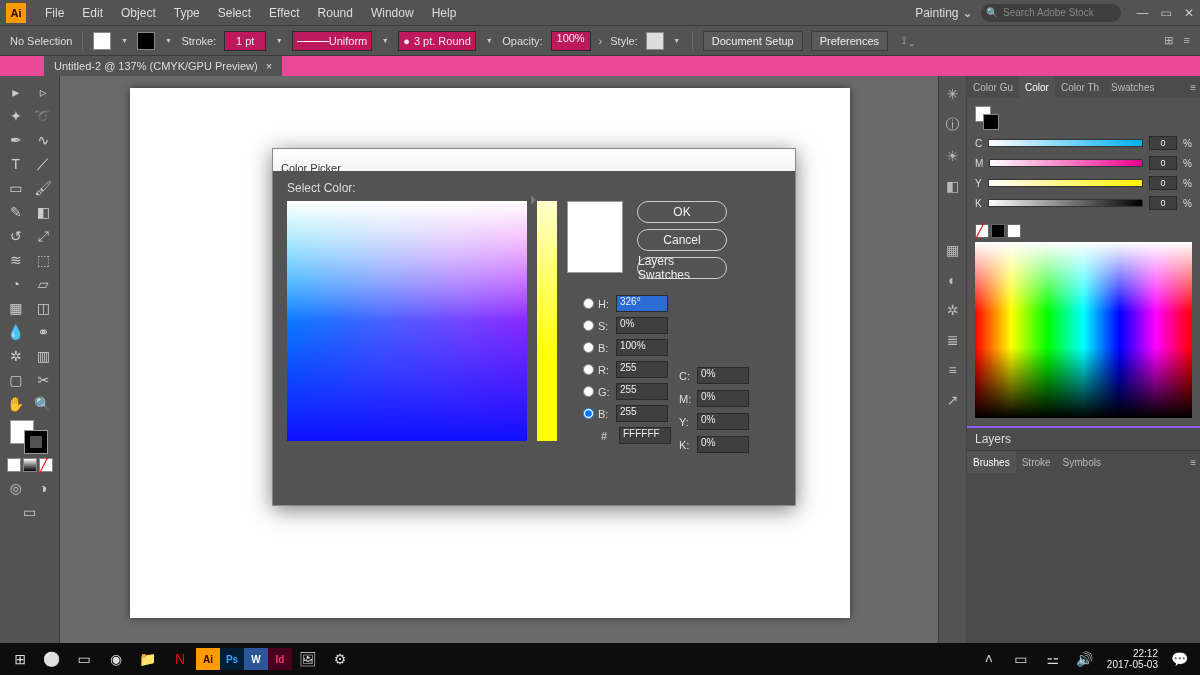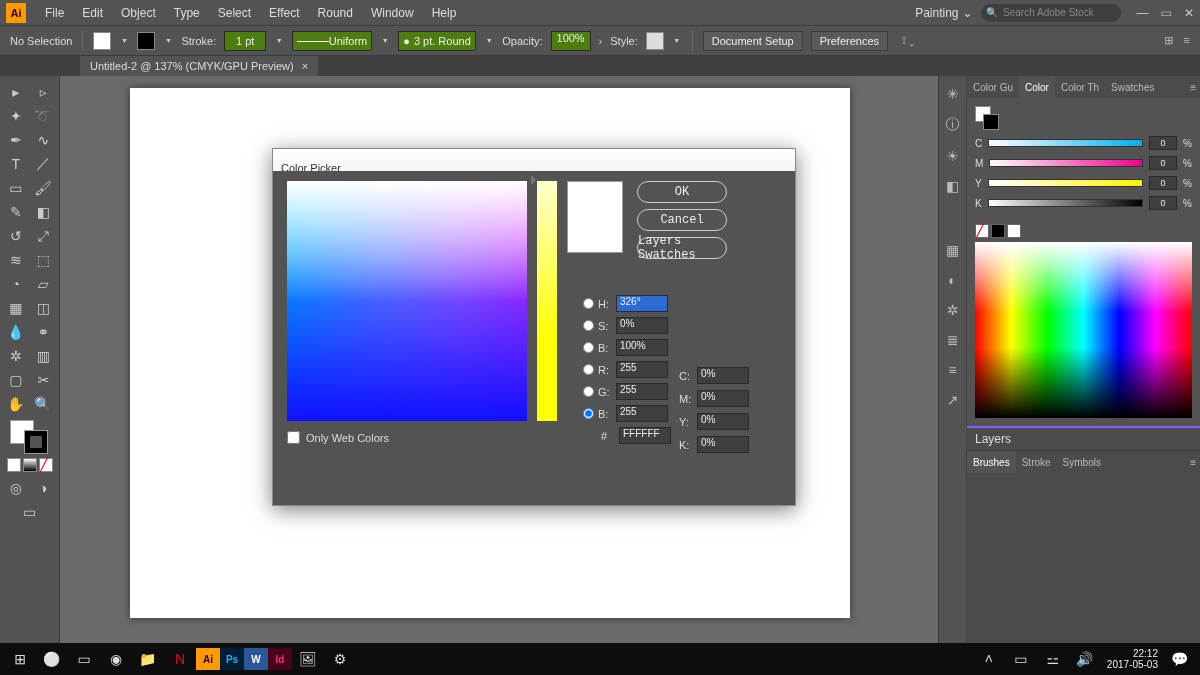--- a/index.html
+++ b/index.html
@@ -8,24 +8,24 @@
 .ai-logo { width:20px; height:20px; background:#ff9a00; color:#330000; font-weight:bold; font-size:11px; display:flex; align-items:center; justify-content:center; margin-right:10px; }
 .menubar .menu-item { padding:4px 9px; cursor:default; }
 .menubar-right { margin-left:auto; display:flex; align-items:center; gap:8px; }
 .essentials { display:flex; align-items:center; gap:4px; }
 .search-stock { width:140px; height:18px; background:#3e3e3e; border-radius:9px; display:flex; align-items:center; padding:0 6px; color:#888; font-size:10px; gap:4px; }
 .win-btns { display:flex; gap:12px; color:#ccc; margin-left:8px; }
 .optbar { height:30px; background:#535353; border-bottom:1px solid #3a3a3a; display:flex; align-items:center; padding:0 10px; color:#ddd; font-size:11px; gap:8px; }
 .optbar .sp { width:1px; height:20px; background:#6a6a6a; margin:0 2px; }
 .swatch { width:18px; height:18px; border:1px solid #888; }
 .drop { width:10px; height:16px; display:flex; align-items:center; justify-content:center; color:#ccc; font-size:7px; }
-.txt-input { background:#4d7c0f; color:#eee; border:1px solid #2a2a2a; height:20px; padding:0 4px; font-size:11px; }
+.txt-input { background:#be185d; color:#eee; border:1px solid #2a2a2a; height:20px; padding:0 4px; font-size:11px; }
 .btn { background:#5a5a5a; border:1px solid #3a3a3a; color:#eee; height:20px; padding:0 8px; font-size:11px; display:flex; align-items:center; }
-.pill-btn { border:1.5px solid #ccc; border-radius:12px; height:22px; display:flex; align-items:center; justify-content:center; color:#eee; font-size:12px; cursor:default;font-family:Liberation Mono, monospace; }
-.tabstrip { height:20px; background:#404040; display:flex; align-items:flex-start; padding-left:80px;text-align:right; }
+.pill-btn { border:1.5px solid #ccc; border-radius:12px; height:22px; display:flex; align-items:center; justify-content:center; color:#eee; font-size:12px; cursor:default; }
+.tabstrip { height:20px; background:#ec4899; display:flex; align-items:flex-start; padding-left:44px;text-align:right; }
 .doc-tab { background:#535353; height:20px; padding:2px 10px; color:#ddd; font-size:11px; display:flex; align-items:center; gap:8px; }
 .workarea { position:absolute; top:76px; left:0; right:0; bottom:0; display:flex; }
 .toolbox { width:60px; background:#535353; border-right:1px solid #3a3a3a; padding:4px 2px; }
 .tool-row { display:flex; }
 .tool { width:28px; height:24px; display:flex; align-items:center; justify-content:center; color:#ccc; font-size:14px; }
 .fill-stroke { position:relative; width:40px; height:34px; margin:4px auto; }
 .fill-sq { position:absolute; width:24px; height:24px; background:#fff; border:1px solid #999; top:0; left:0; }
 .stroke-sq { position:absolute; width:24px; height:24px; background:#000; border:1px solid #999; top:10px; left:14px; }
 .stroke-sq::after { content:''; position:absolute; inset:5px; background:#535353; }
 .mini-sw { display:flex; gap:2px; justify-content:center; margin-top:4px; }
@@ -309,20 +309,21 @@
         <span style="margin-left:auto;padding:0 4px">≡</span>
       </div>
       <div style="flex:1;background:#4b4b4b"></div>
     </div>
   </div>
 </div>
 
 <div class="dialog">
   <div class="dialog-title">Color Picker</div>
   <div class="dialog-body">
+    <div class="sel-label">Select Color:</div>
     <div class="cp-main">
       <div class="cp-field"></div>
       <div style="position:relative">
         <div class="cp-hue"></div>
         <div class="cp-hue-tri"></div>
       </div>
       <div class="cp-right" style="flex-direction:row;gap:14px;align-items:flex-start">
         <div class="preview-box"></div>
         <div class="cp-btns">
           <div class="pill-btn">OK</div>
@@ -382,24 +383,20 @@
       <div class="cp-row">
           <span class="lab">Y:</span>
           <span class="val">0%</span>
         </div>
       <div class="cp-row">
           <span class="lab">K:</span>
           <span class="val">0%</span>
         </div>
     </div>
 
-    <div class="owc">
-      <input type="checkbox" style="">
-      <span>Only Web Colors</span>
-    </div>
   </div>
 </div>
 
 <div class="taskbar">
   <div class="task-ico">⊞</div>
   <div class="task-ico">⚪</div>
   <div class="task-ico">▭</div>
   <div class="task-ico">◉</div>
   <div class="task-ico">📁</div>
   <div class="task-ico" style="color:#e50914">N</div>

